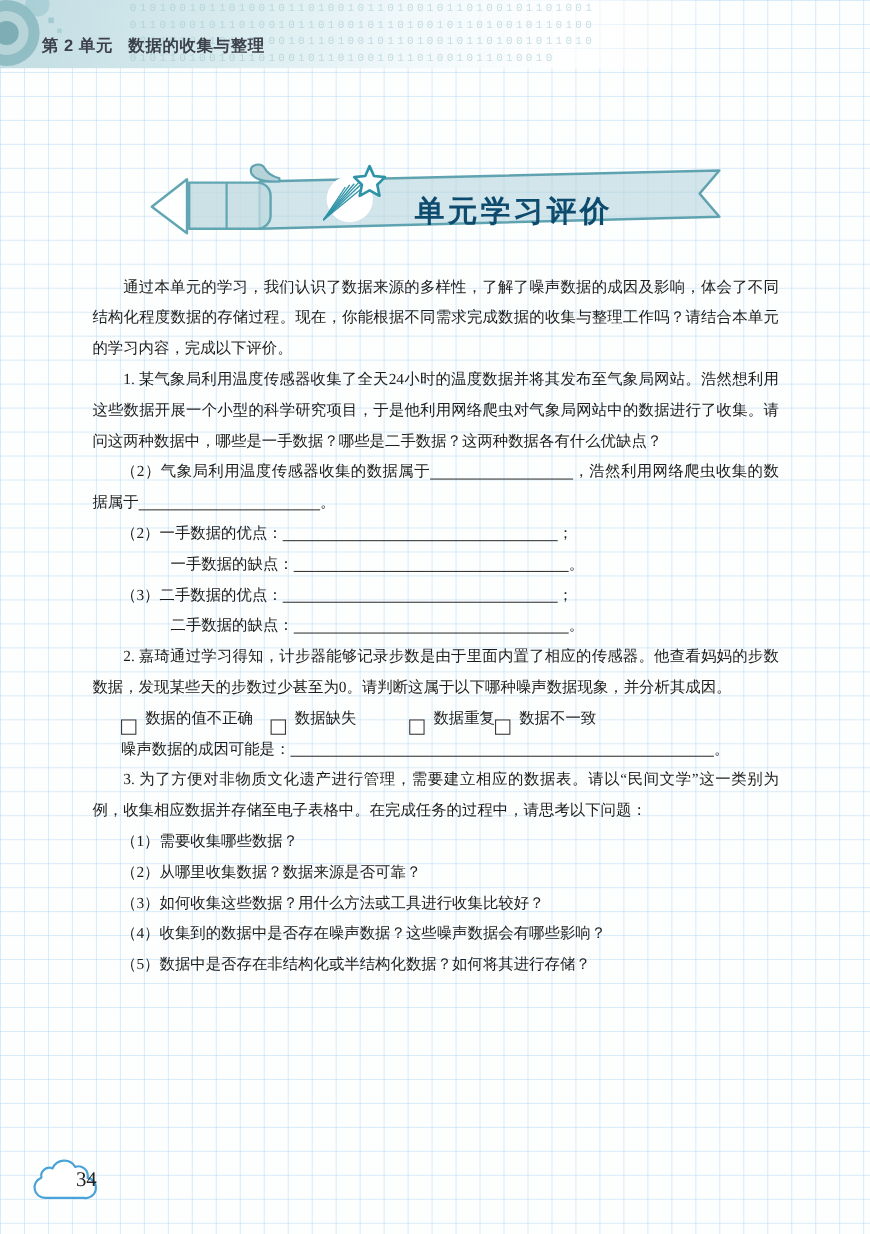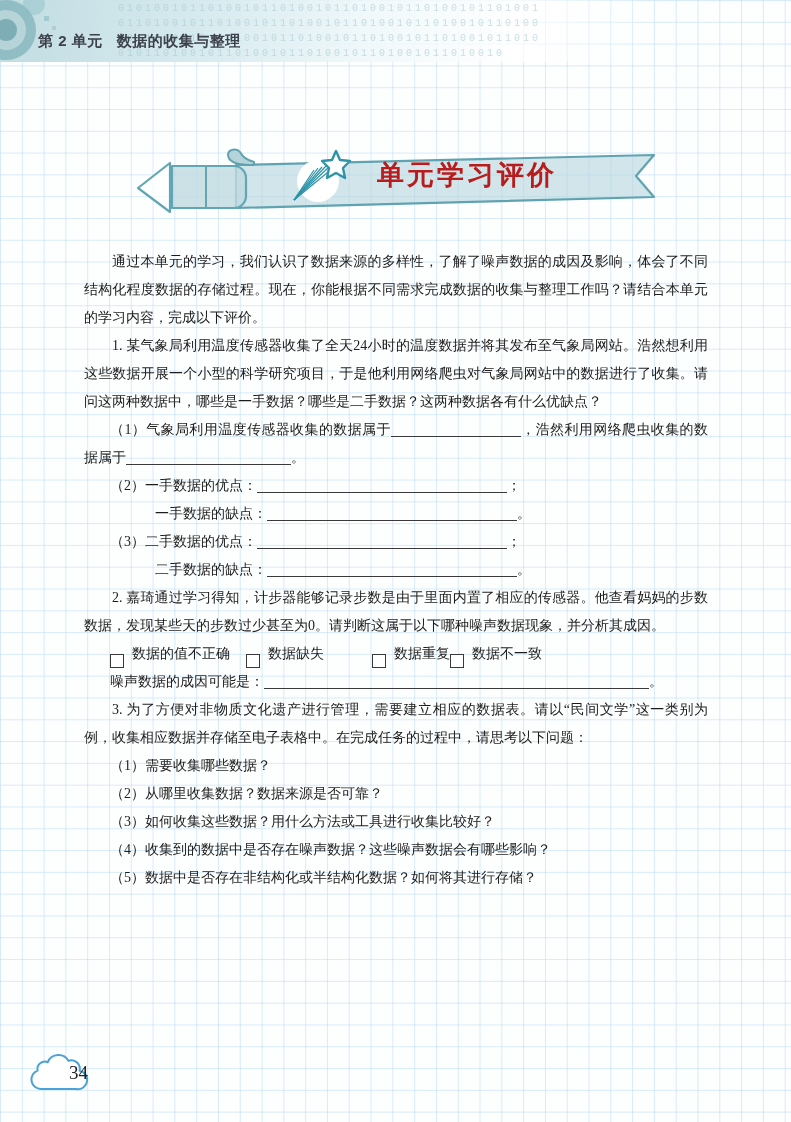--- a/index.html
+++ b/index.html
@@ -31,23 +31,23 @@
   .htitle{
     position:absolute;left:38px;top:32px;
     font-family:"Liberation Sans","DejaVu Sans",sans-serif;
     font-weight:bold;font-size:15px;color:#3c414c;letter-spacing:.5px;
   }
   .htitle .sp{display:inline-block;width:14px;}
   
   .banner{position:absolute;left:136px;top:148px;width:540px;height:68px;}
   .banner svg{position:absolute;left:0;top:0;}
   .btitle{
-    position:absolute;left:226px;top:9px;width:210px;text-align:center;
+    position:absolute;left:226px;top:26px;width:210px;text-align:center;
     font-family:"Liberation Sans","DejaVu Sans",sans-serif;
-    font-weight:bold;font-size:27px;letter-spacing:3px;color:#b91c1c;
+    font-weight:bold;font-size:27px;letter-spacing:3px;color:#0c4a6e;
   }
   
   .content{
     position:absolute;left:84px;top:248px;width:624px;
     font-size:14px;line-height:28px;text-align:justify;
   }
   .content p{margin:0;}
   .ind2{text-indent:2em;}
   .ind1{text-indent:26px;}
   .ind3{text-indent:71px;}
@@ -116,21 +116,21 @@
   </svg>
   <div class="btitle">单元学习评价</div>
 </div>
 
 <main class="content">
 
   <p class="ind2">通过本单元的学习，我们认识了数据来源的多样性，了解了噪声数据的成因及影响，体会了不同结构化程度数据的存储过程。现在，你能根据不同需求完成数据的收集与整理工作吗？请结合本单元的学习内容，完成以下评价。</p>
 
   <p class="ind2">1. 某气象局利用温度传感器收集了全天24小时的温度数据并将其发布至气象局网站。浩然想利用这些数据开展一个小型的科学研究项目，于是他利用网络爬虫对气象局网站中的数据进行了收集。请问这两种数据中，哪些是一手数据？哪些是二手数据？这两种数据各有什么优缺点？</p>
 
-  <p class="ind1"><span>（1）气象局利用温度传感器收集的数据属于</span><span class="blank b130"></span><span>，浩然利用网络爬虫收集的数据属于</span><span class="blank b165"></span><span>。</span></p>
+  <p class="ind1"><span>（2）气象局利用温度传感器收集的数据属于</span><span class="blank b130"></span><span>，浩然利用网络爬虫收集的数据属于</span><span class="blank b165"></span><span>。</span></p>
 
   <p class="ind1"><span>（2）一手数据的优点：</span><span class="blank b250"></span><span>；</span></p>
 
   <p class="ind3"><span>一手数据的缺点：</span><span class="blank b250"></span><span>。</span></p>
 
   <p class="ind1"><span>（3）二手数据的优点：</span><span class="blank b250"></span><span>；</span></p>
 
   <p class="ind3"><span>二手数据的缺点：</span><span class="blank b250"></span><span>。</span></p>
 
   <p class="ind2">2. 嘉琦通过学习得知，计步器能够记录步数是由于里面内置了相应的传感器。他查看妈妈的步数数据，发现某些天的步数过少甚至为0。请判断这属于以下哪种噪声数据现象，并分析其成因。</p>

